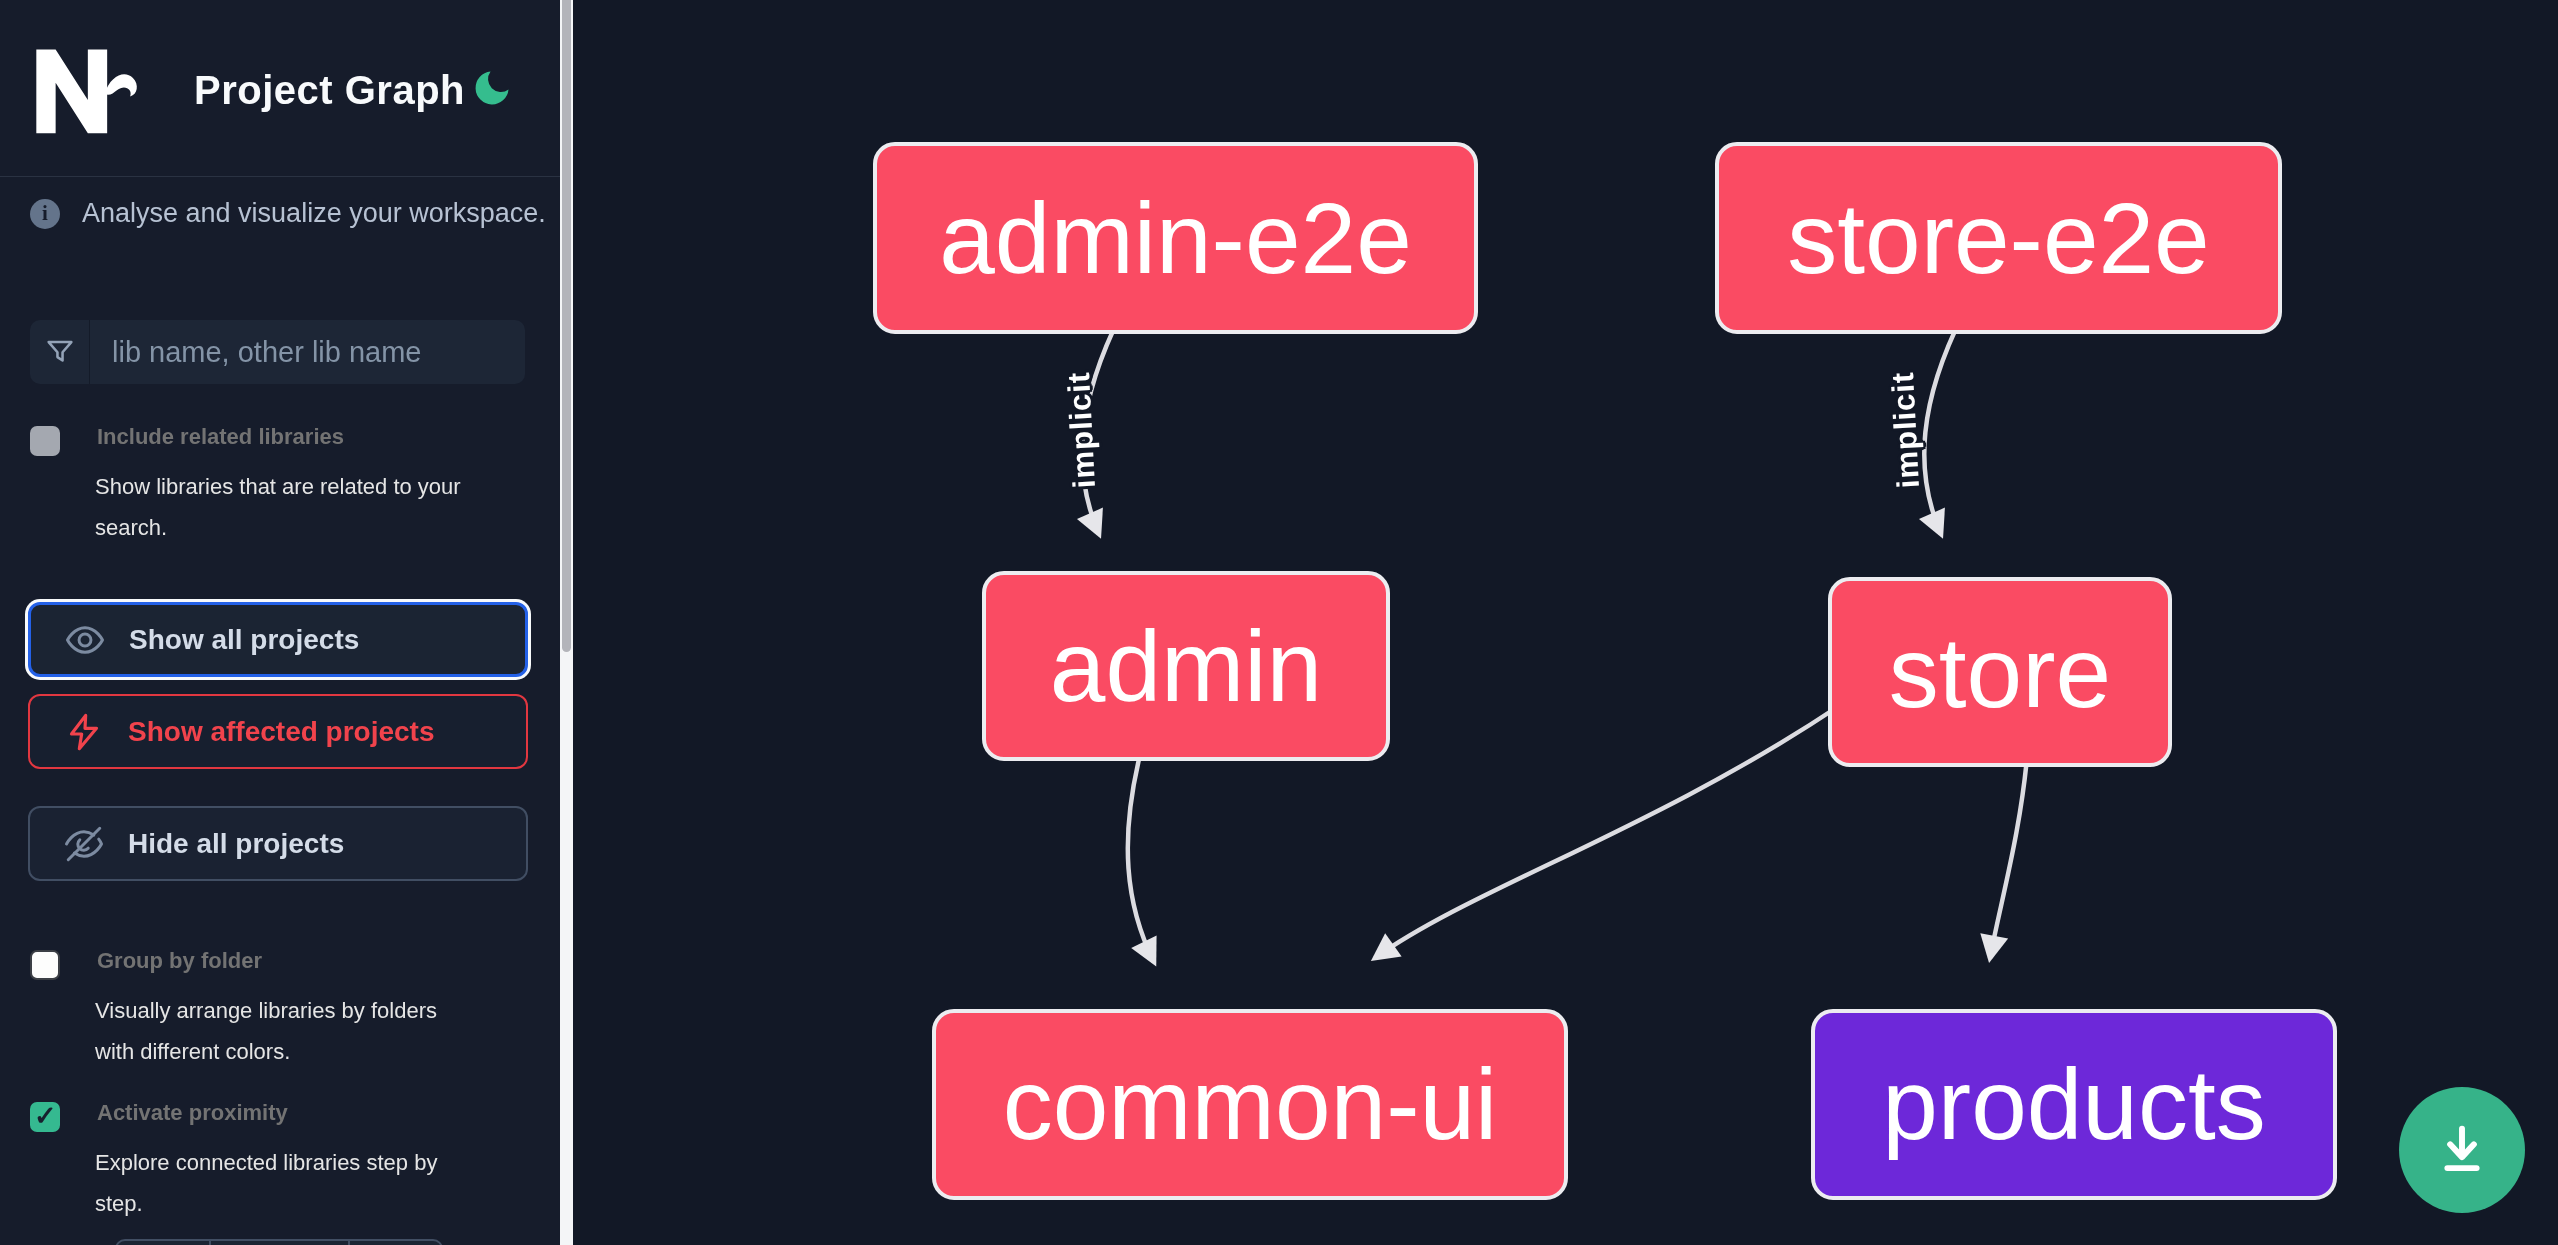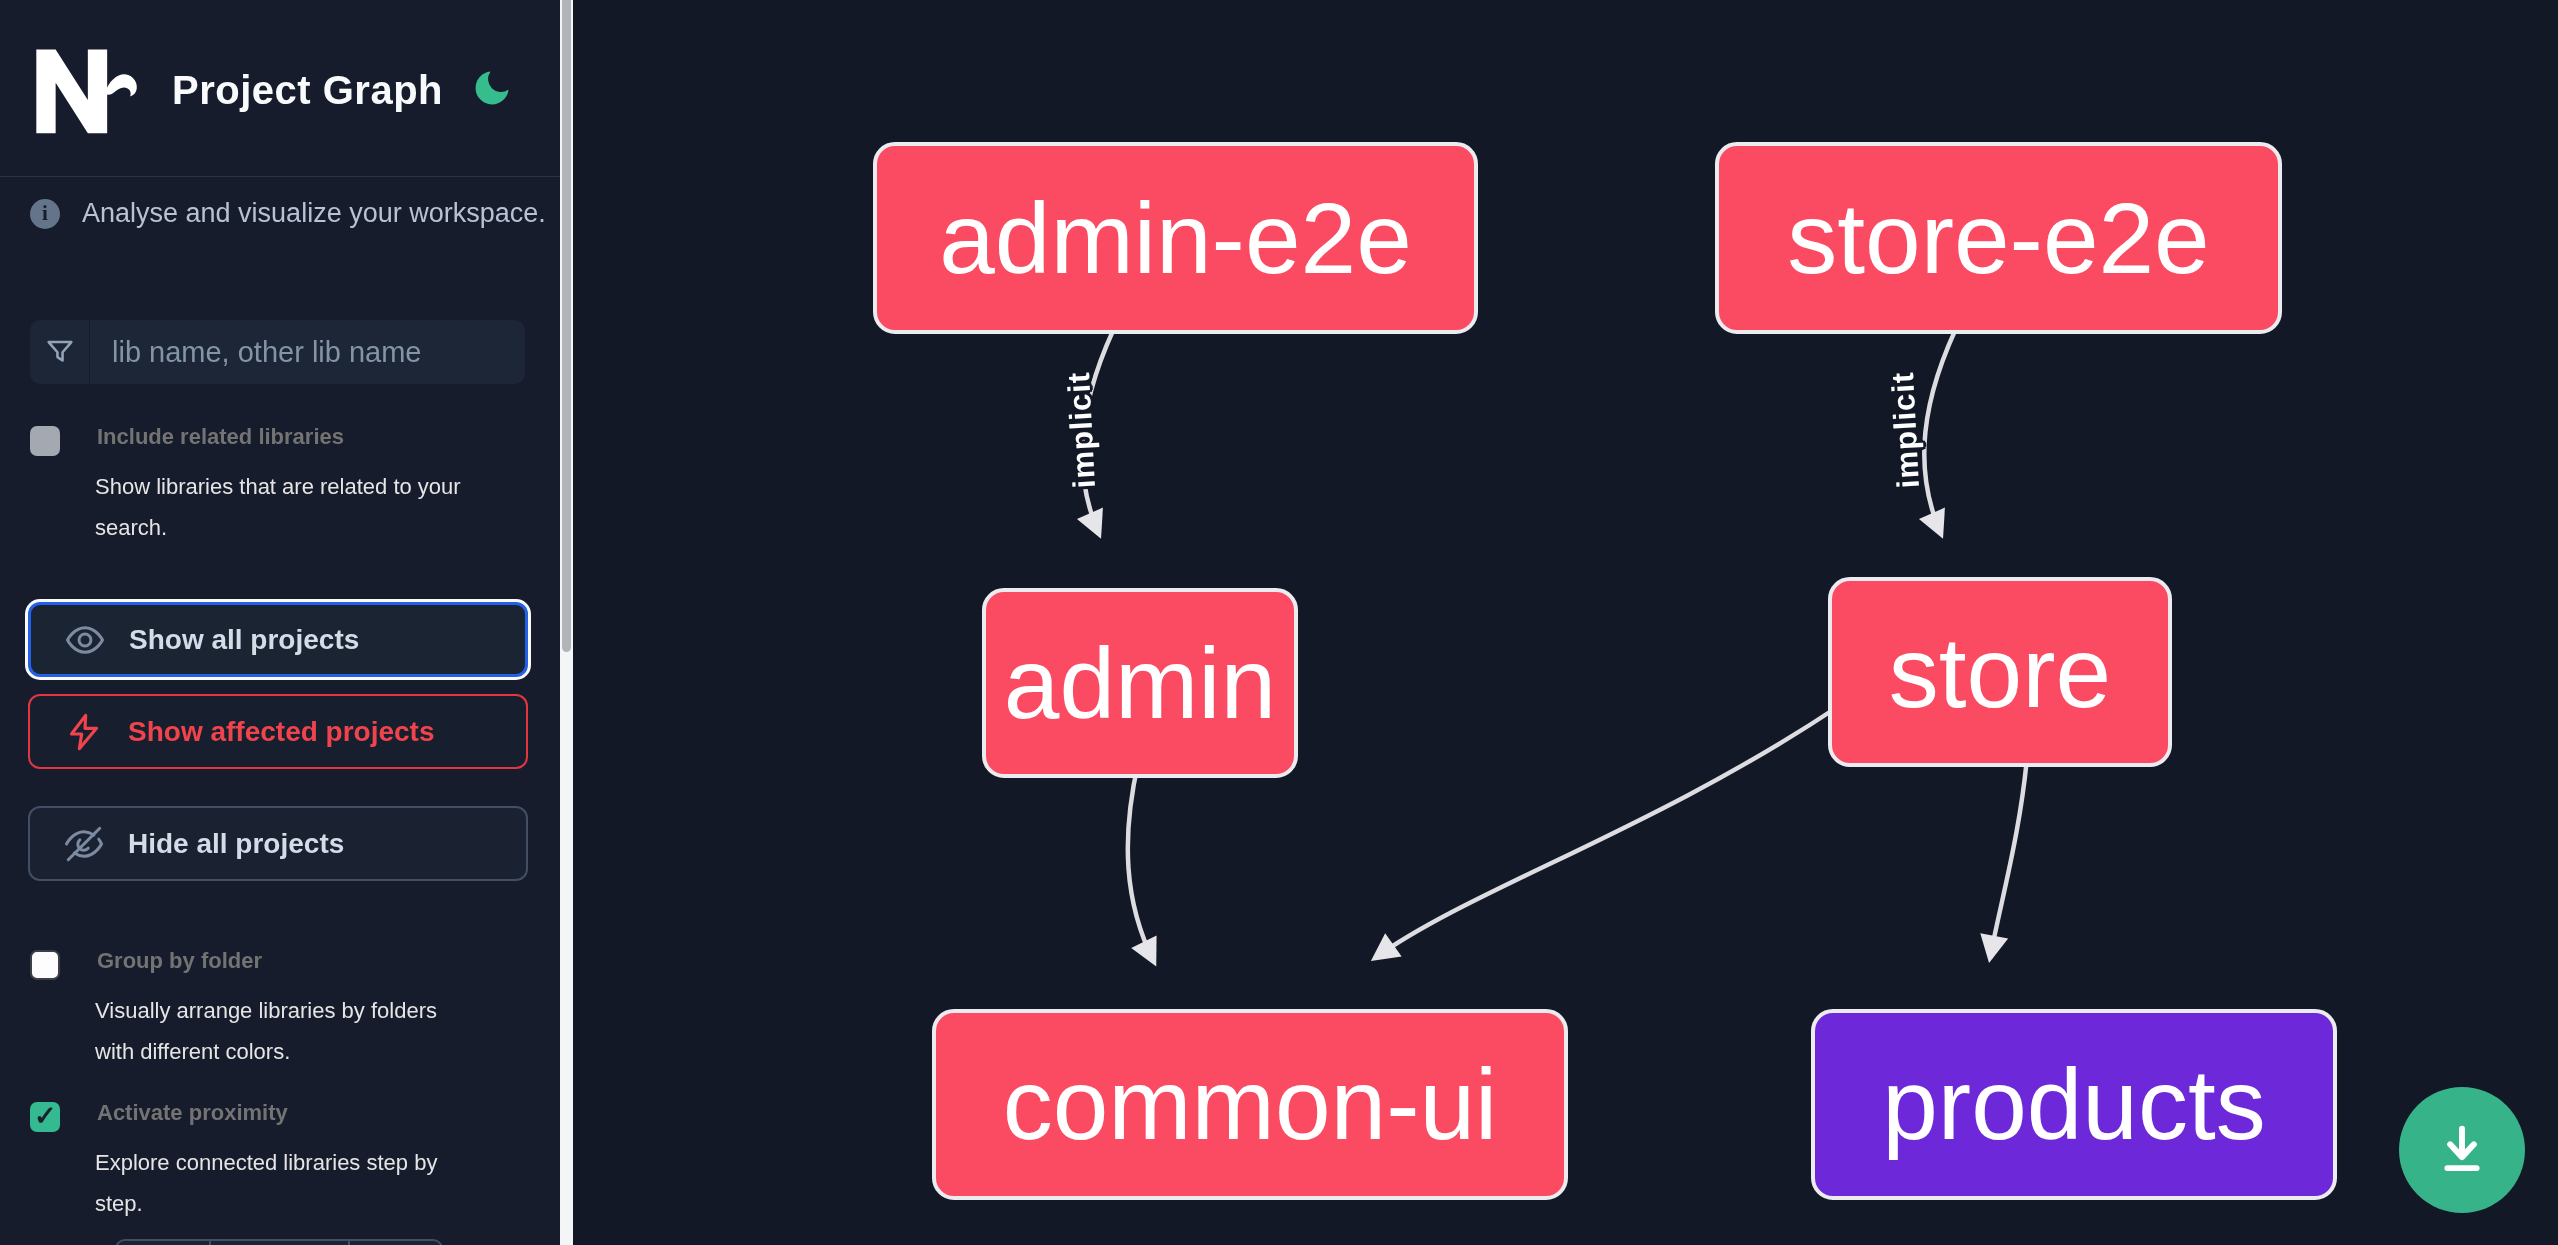--- a/index.html
+++ b/index.html
@@ -3,21 +3,21 @@
 <meta charset="utf-8">
 <style>
   * { margin:0; padding:0; box-sizing:border-box; }
   html,body { width:2558px; height:1245px; overflow:hidden; }
   body { font-family:"Liberation Sans", sans-serif; background:#121826; position:relative; }
 
   
   .sidebar { position:absolute; left:0; top:0; width:560px; height:1245px; background:#161c2b; z-index:5; overflow:hidden; }
   .sb-header { position:absolute; left:0; top:0; width:560px; height:177px; border-bottom:1px solid #2a3242; }
   .nx-logo { position:absolute; left:30px; top:44px; width:112px; height:92px; }
-  .app-title { position:absolute; left:172px; top:68px; font-size:40px; font-weight:700; color:#f8fafc; letter-spacing:.5px; }
+  .app-title { position:absolute; left:194px; top:68px; font-size:40px; font-weight:700; color:#f8fafc; letter-spacing:.5px; }
   .moon-btn { position:absolute; left:470px; top:66px; width:44px; height:44px; cursor:pointer; }
 
   .tagline-row { position:absolute; left:30px; top:198px; display:flex; align-items:center; gap:22px; }
   .info-icon { width:30px; height:30px; border-radius:50%; background:#64748b; color:#161c2b; font-weight:700; font-size:21px; display:flex; align-items:center; justify-content:center; font-family:"Liberation Serif", serif; }
   .tagline { font-size:27px; color:#b7c2d3; }
 
   .search-box { position:absolute; left:30px; top:320px; width:495px; height:64px; background:#1d2636; border-radius:10px; display:flex; align-items:stretch; }
   .search-icon-cell { width:60px; display:flex; align-items:center; justify-content:center; border-right:1px solid #141b29; }
   .search-input { flex:1; background:transparent; border:none; outline:none; color:#7dd3fc; font-size:29px; padding:0 22px; font-family:"Liberation Sans", sans-serif; }
   .search-input::placeholder { color:#8494a7; }
@@ -50,21 +50,21 @@
   .scroll-thumb { position:absolute; left:2px; top:0; width:9px; height:652px; background:#b3b4ba; border-radius:0 0 5px 5px; }
 
   
   .canvas { position:absolute; left:573px; top:0; width:1985px; height:1245px; background:#121826; }
   .edges-svg { position:absolute; left:0; top:0; }
   .node { position:absolute; display:flex; align-items:center; justify-content:center; border:4px solid #ececf0; border-radius:22px; color:#ffffff; font-size:100px; font-weight:400; cursor:pointer; letter-spacing:0;margin-top:24px; }
   .node-pink { background:#fa4b63; }
   .node-gray { background:#6d28d9; }
   .n-admin-e2e { left:300px;  top:118px; width:605px; height:192px; }
   .n-store-e2e { left:1142px; top:118px; width:567px; height:192px; }
-  .n-admin     { left:409px;  top:564px; width:316px; height:190px; }
+  .n-admin     { left:409px;  top:547px; width:408px; height:190px; }
   .n-store     { left:1255px; top:553px; width:344px; height:190px; }
   .n-common-ui { left:359px;  top:985px; width:636px; height:191px; }
   .n-products  { left:1238px; top:985px; width:526px; height:191px; }
 
   .edge-label { position:absolute; font-size:31px; font-weight:700; color:#ffffff; letter-spacing:1px; white-space:nowrap;
     transform:translate(-50%,-50%) rotate(-93deg);
     text-shadow:-3px 0 #121826, 3px 0 #121826, 0 -3px #121826, 0 3px #121826,
                 -2px -2px #121826, 2px 2px #121826, -2px 2px #121826, 2px -2px #121826; }
   .el-1 { left:509px; top:430px; }
   .el-2 { left:1333px; top:430px; }

